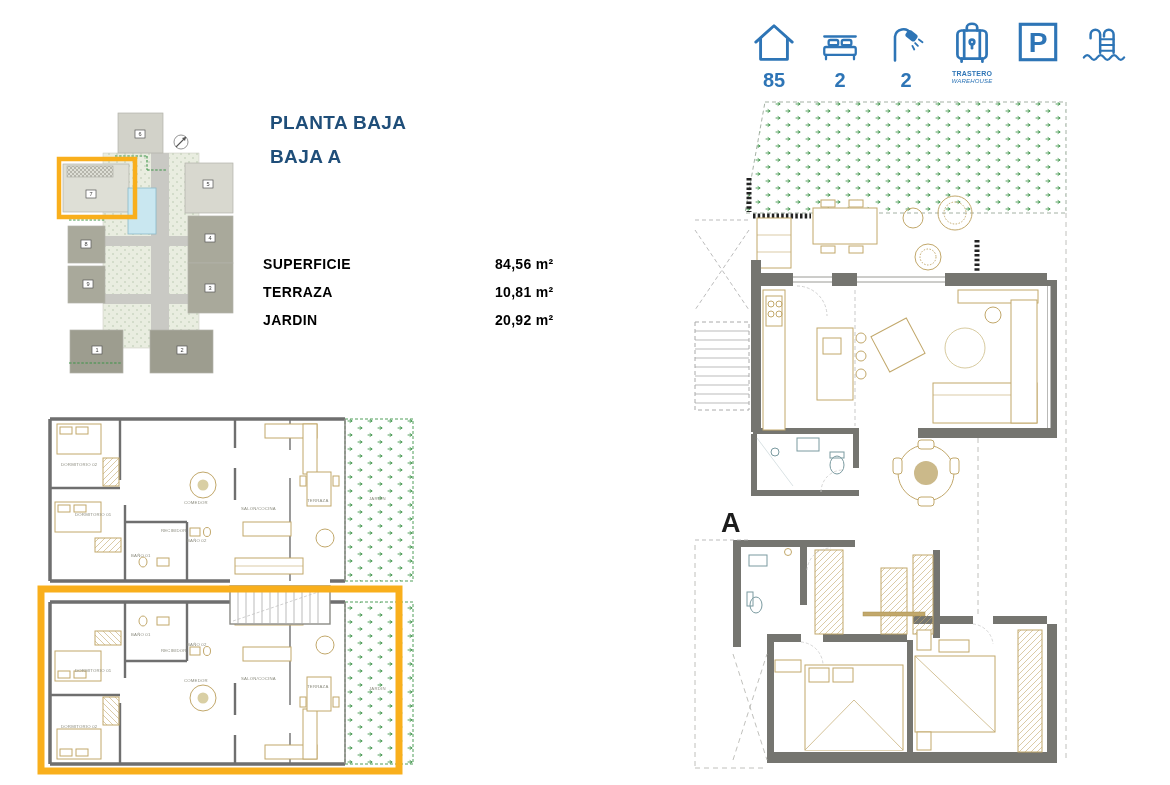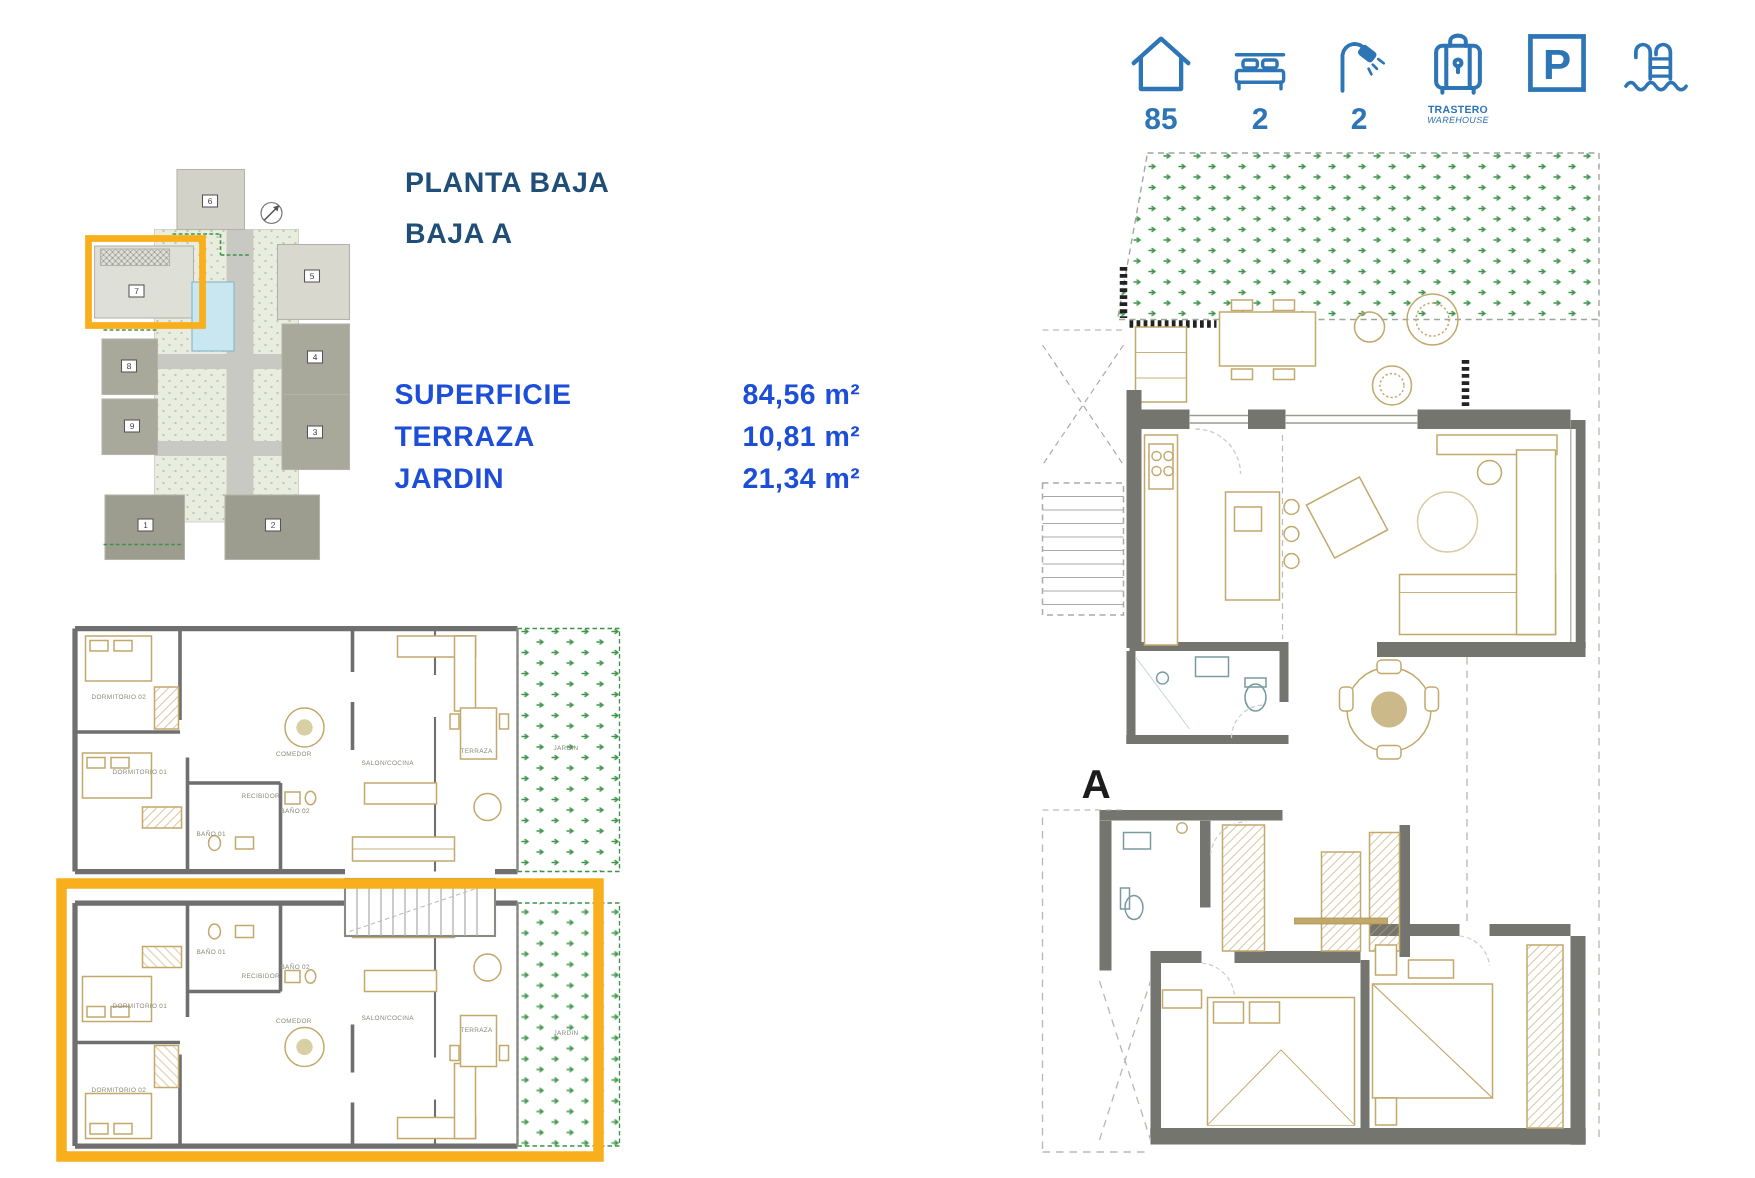--- a/index.html
+++ b/index.html
@@ -10,21 +10,21 @@
   .stats{position:absolute;left:742px;top:14px;display:flex;gap:2px;}
   .stat{width:64px;display:flex;flex-direction:column;align-items:center;}
   .stat .iconbox{height:54px;display:flex;align-items:flex-end;justify-content:center;}
   .stat .val{color:#2E75B6;font-weight:bold;font-size:20px;line-height:22px;margin-top:1px;text-align:center;}
   .stat .tiny{color:#2E75B6;font-weight:bold;font-size:7px;line-height:8px;margin-top:2px;letter-spacing:.2px;}
   .stat .tiny2{color:#2E75B6;font-size:6px;font-style:italic;line-height:7px;letter-spacing:.2px;}
 
   
   .title{position:absolute;left:270px;top:106px;color:#1F4E79;font-weight:bold;
          font-size:19px;letter-spacing:.4px;line-height:34px;}
-  .specs{position:absolute;left:263px;top:250px;color:#1d4ed8;font-weight:bold;font-size:19px;}
+  .specs{position:absolute;left:263px;top:250px;color:#000000;font-weight:bold;font-size:14px;}
   .specrow{display:flex;height:28px;align-items:center;}
   .specrow .lbl{width:192px;letter-spacing:.4px;}
   .specrow .val{letter-spacing:.3px;margin-left:40px;}
 
   
   .siteplan{position:absolute;left:55px;top:108px;}
   .overview{position:absolute;left:35px;top:410px;}
   .mainplan{position:absolute;left:693px;top:100px;}
 
   svg{display:block;}
@@ -127,21 +127,21 @@
     <div class="specrow">
       <div class="lbl">SUPERFICIE</div>
       <div class="val">84,56 m²</div>
     </div>
     <div class="specrow">
       <div class="lbl">TERRAZA</div>
       <div class="val">10,81 m²</div>
     </div>
     <div class="specrow">
       <div class="lbl">JARDIN</div>
-      <div class="val">21,34 m²</div>
+      <div class="val">20,92 m²</div>
     </div>
   </div>
 
   <div class="siteplan">
   <svg width="180" height="268" viewBox="0 0 180 268">
     <defs>
       <pattern id="hatch" width="4" height="4" patternUnits="userSpaceOnUse">
         <path d="M0 4 L4 0 M0 0 L4 4" stroke="#9a9a90" stroke-width="0.6"></path>
       </pattern>
       <pattern id="sitegreen" width="8" height="8" patternUnits="userSpaceOnUse">

